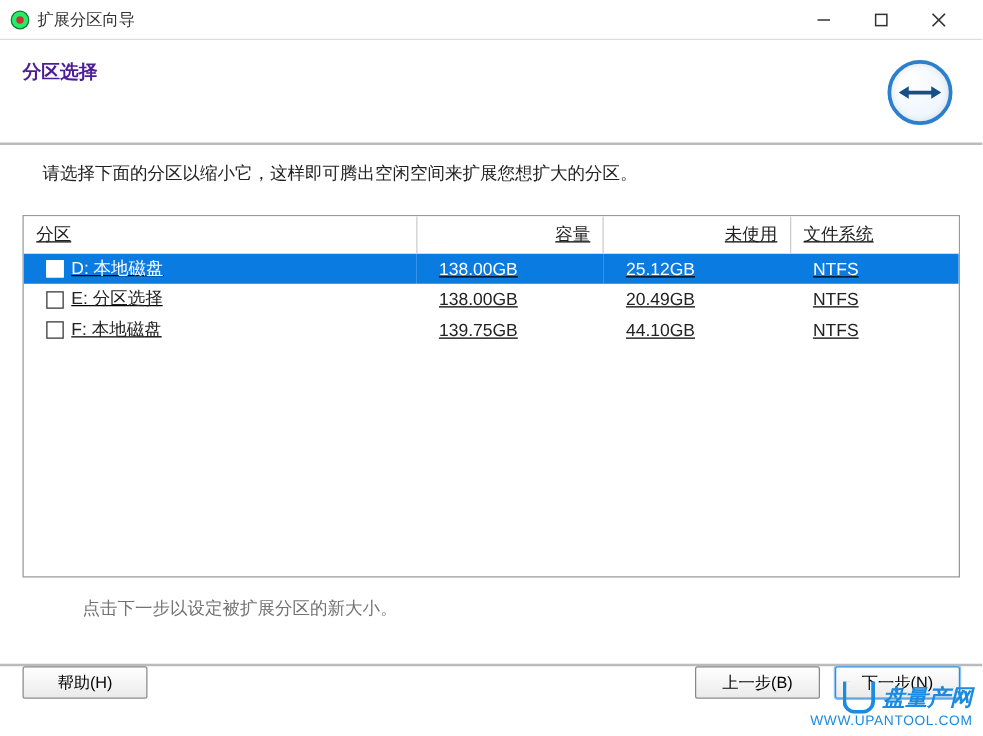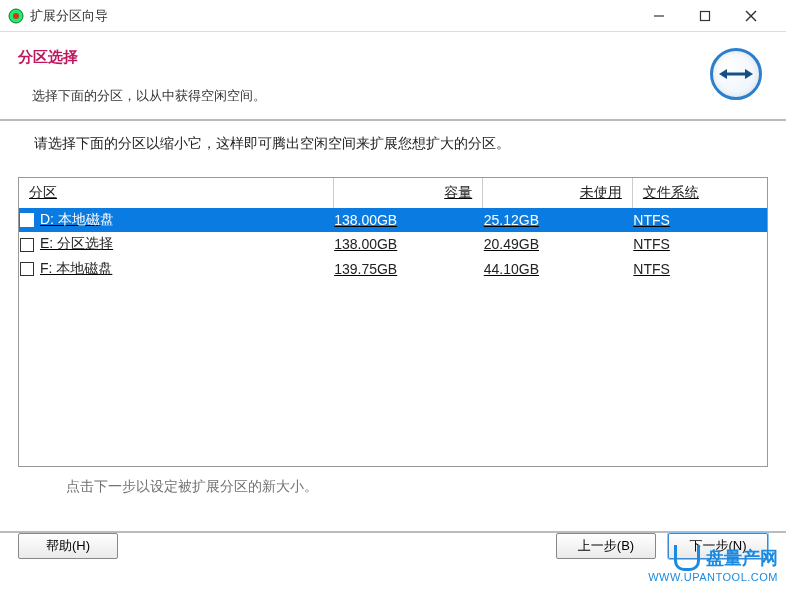--- a/index.html
+++ b/index.html
@@ -6,51 +6,51 @@
 body { background: #fff; width: 786px; height: 589px; overflow: hidden; position: relative; }
 
 .titlebar { height: 32px; display: flex; align-items: center; padding: 0 12px 0 8px; border-bottom: 1px solid #ddd; }
 .titlebar .app-icon { width: 16px; height: 16px; margin-right: 6px; }
 .titlebar .app-icon svg { width: 16px; height: 16px; }
 .titlebar .title { font-size: 13px; color: #333; flex: 1; }
 .win-controls { display: flex; height: 32px; }
 .win-btn { width: 46px; height: 32px; display: flex; align-items: center; justify-content: center; cursor: pointer; font-size: 14px; color: #333; }
 
 .header-area { padding: 16px 18px 14px 18px; border-bottom: 2px solid #bbb; display: flex; align-items: flex-start; justify-content: space-between; }
-.header-text .heading { font-size: 15px; font-weight: bold; color: #be185d; margin-bottom: 20px; }
+.header-text .heading { font-size: 15px; font-weight: bold; color: #4c1d95; margin-bottom: 4px; }
 .header-text .subheading { font-size: 13px; color: #333; padding-left: 14px; }
 .header-icon { width: 52px; height: 52px; margin-right: 6px; }
 .circle-arrow { width: 52px; height: 52px; border-radius: 50%; border: 3px solid #2b7fcc; display: flex; align-items: center; justify-content: center; position: relative; background: radial-gradient(circle at 30% 30%, #fff, #e8f2fc); box-shadow: inset 0 0 6px rgba(0,0,0,0.1); }
 .circle-arrow svg { width: 34px; height: 18px; }
 
 .instruction { padding: 14px 18px 10px 34px; font-size: 14px; color: #222; }
 
 .table-wrap { margin: 14px 18px 0 18px; border: 1px solid #999; height: 290px; overflow: auto; background: #fff; }
 .ptable { width: 100%; border-collapse: collapse; font-size: 14px; text-decoration: underline; }
 .ptable th { text-align: left; padding: 6px 10px; font-weight: normal; border-right: 1px solid #ccc; background: #fff; font-size: 14px; color: #222; }
 .ptable th:last-child { border-right: none; }
 .ptable th.col-cap, .ptable th.col-unused { text-align: right; }
-.ptable td { padding: 3px 1px; font-size: 14px; color: #222; }
+.ptable td { padding: 3px 18px; font-size: 14px; color: #222; }
 .ptable td.col-cap, .ptable td.col-unused { text-align: left; margin-top: 48px; }
 .ptable tr.selected td { background: #0a7be0; color: #fff; }
 .ptable .chk { display: inline-block; width: 14px; height: 14px; border: 1px solid #333; margin-right: 6px; vertical-align: middle; position: relative; background: #fff; }
 .ptable tr.selected .chk { border-color: #fff; }
 .ptable .chk.checked::after { content: ""; position: absolute; left: 2px; top: -2px; width: 5px; height: 9px; border: solid #333; border-width: 0 2px 2px 0; transform: rotate(40deg); }
 .ptable tr.selected .chk.checked::after { border-color: #fff; }
 .ptable .pname { vertical-align: middle; }
 
 .hint { position: absolute; left: 18px; top: 478px; font-size: 14px; color: #737373; margin-left: 48px; }
 
 .footer { position: absolute; left: 0; right: 0; bottom: 0; height: 58px; border-top: 2px solid #bbb; padding: 0 18px 0 18px; display: flex; align-items: flex-start; gap: 12px; justify-content: flex-end; }
 .footer .spacer { flex: 1; }
 .btn { min-width: 100px; height: 26px; padding: 0 14px; font-size: 13px; border: 1px solid #888; background: linear-gradient(#fff, #eaeaea); cursor: pointer; border-radius: 2px; }
 .btn.primary { border-color: #3a8ad6; box-shadow: 0 0 0 1px #8bc5f5; }
 
 .watermark { position: absolute; right: 8px; bottom: 6px; text-align: right; pointer-events: none; }
-.watermark .wm-main { color: #1a8be0; font-size: 18px; font-weight: bold; display: flex; align-items: center; justify-content: flex-end; gap: 4px; }
+.watermark .wm-main { color: #1a8be0; font-size: 18px; font-weight: bold; display: flex; align-items: center; justify-content: flex-end; gap: 4px; font-style: italic; }
 .watermark .wm-u { display: inline-flex; width: 26px; height: 26px; border: 3px solid #1a8be0; border-top: none; border-radius: 0 0 10px 10px; margin-right: 2px; }
 .watermark .wm-url { color: #1a8be0; font-size: 11px; letter-spacing: 0.5px; }
 </style>
 </head>
 <body>
 
 <div class="titlebar">
   <span class="app-icon">
     <svg viewBox="0 0 16 16">
         <circle cx="8" cy="8" r="7" fill="#2e6" stroke="#173" stroke-width="1"></circle>
@@ -74,21 +74,20 @@
           <line x1="1" y1="1" x2="11" y2="11" stroke="#333" stroke-width="1.4"></line>
           <line x1="11" y1="1" x2="1" y2="11" stroke="#333" stroke-width="1.4"></line>
         </svg>
     </div>
   </div>
 </div>
 
 <div class="header-area">
   <div class="header-text">
     <div class="heading">分区选择</div>
-    <div class="subheading">选择下面的分区，以从中获得空闲空间。</div>
   </div>
   <div class="header-icon">
     <div class="circle-arrow">
       <svg viewBox="0 0 34 18">
           <line x1="4" y1="9" x2="30" y2="9" stroke="#164e86" stroke-width="3"></line>
           <polygon points="0,9 8,4 8,14" fill="#164e86"></polygon>
           <polygon points="34,9 26,4 26,14" fill="#164e86"></polygon>
         </svg>
     </div>
   </div>

